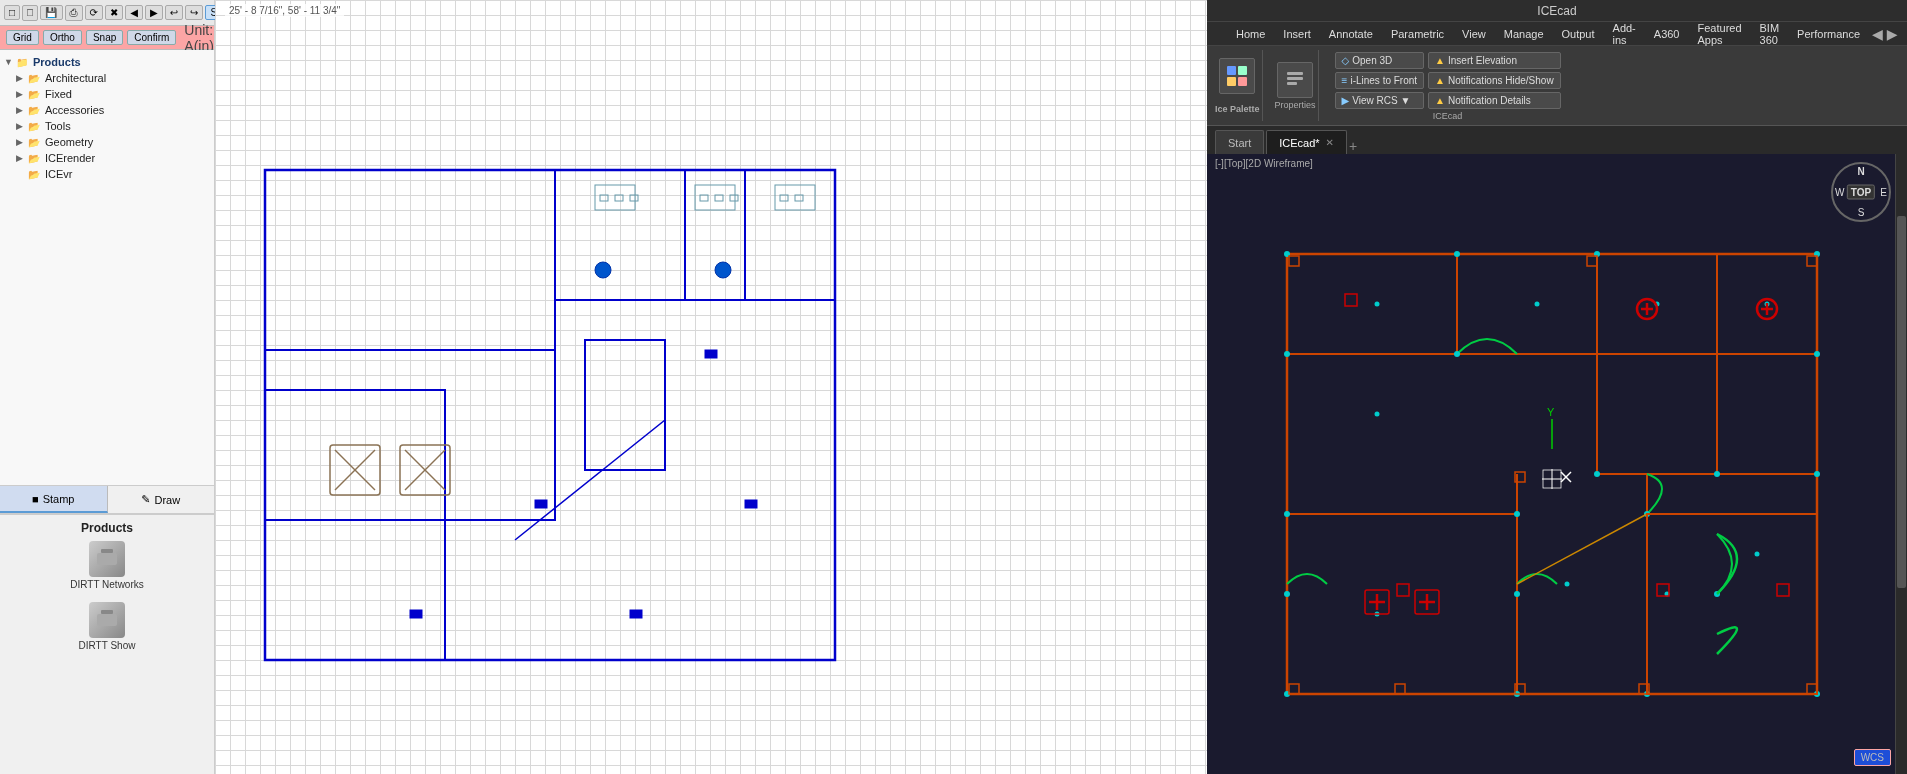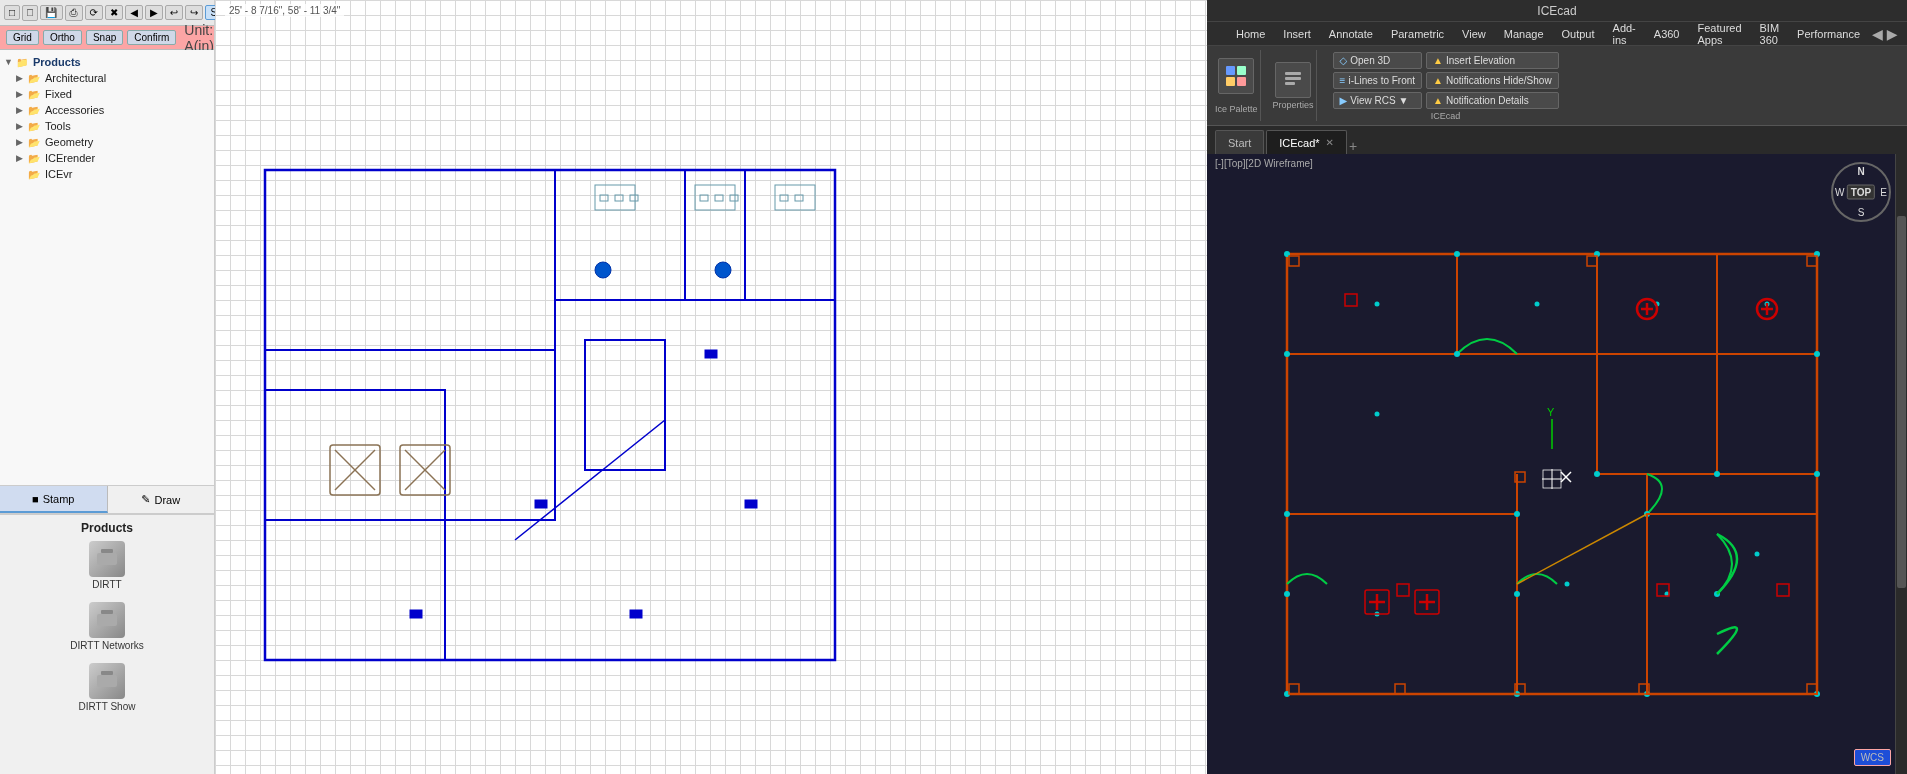--- a/index.html
+++ b/index.html
@@ -182,29 +182,20 @@
     </div>
     <div class="stamp-btn">
       <span>✎</span>
       <span>Draw</span>
     </div>
   </div>
 
   <div class="products-section">
     <div class="products-title">Products</div>
     <div style="display: flex; flex-direction: column; gap: 4px;">
-      <div class="product-item">
-        <div class="product-icon">
-          <svg width="28" height="28" viewBox="0 0 28 28">
-              <rect x="4" y="8" width="20" height="12" rx="2" fill="#aaa"></rect>
-              <rect x="8" y="4" width="12" height="4" rx="1" fill="#888"></rect>
-            </svg>
-        </div>
-        <div class="product-label">DIRTT</div>
-      </div>
       <div class="product-item">
         <div class="product-icon">
           <svg width="28" height="28" viewBox="0 0 28 28">
               <rect x="4" y="8" width="20" height="12" rx="2" fill="#aaa"></rect>
               <rect x="8" y="4" width="12" height="4" rx="1" fill="#888"></rect>
             </svg>
         </div>
         <div class="product-label">DIRTT Networks</div>
       </div>
       <div class="product-item">
@@ -306,21 +297,21 @@
     <div class="ice-menu-item">Performance</div>
     <span style="flex:1"></span>
     <div style="display:flex; gap:4px; margin-right:4px;">
       <div style="color:#aaa; font-size:14px; cursor:pointer;">◀</div>
       <div style="color:#aaa; font-size:14px; cursor:pointer;">▶</div>
     </div>
   </div>
 
   <div class="ice-ribbon">
 
-    <div style="display:flex; flex-direction:column; gap:10px; padding:2px; border-right:1px solid #555; margin-right:4px; align-items:center; justify-content:center;">
+    <div style="display:flex; flex-direction:column; gap:10px; padding:2px; border-right:1px solid #555; margin-right:4px; align-items:center; justify-content:center;font-weight:bold;">
       <div style="width:36px; height:36px; background:#4a4a4a; border:1px solid #666; border-radius:2px; display:flex; align-items:center; justify-content:center; cursor:pointer;">
         <svg width="24" height="24" viewBox="0 0 24 24">
             <rect x="2" y="2" width="9" height="9" fill="#6699ff" rx="1"></rect>
             <rect x="13" y="2" width="9" height="9" fill="#99ffcc" rx="1"></rect>
             <rect x="2" y="13" width="9" height="9" fill="#ffcc66" rx="1"></rect>
             <rect x="13" y="13" width="9" height="9" fill="#ff9999" rx="1"></rect>
           </svg>
       </div>
       <div style="font-size:9px; color:#aaa; text-align:center;">Ice Palette</div>
     </div>

